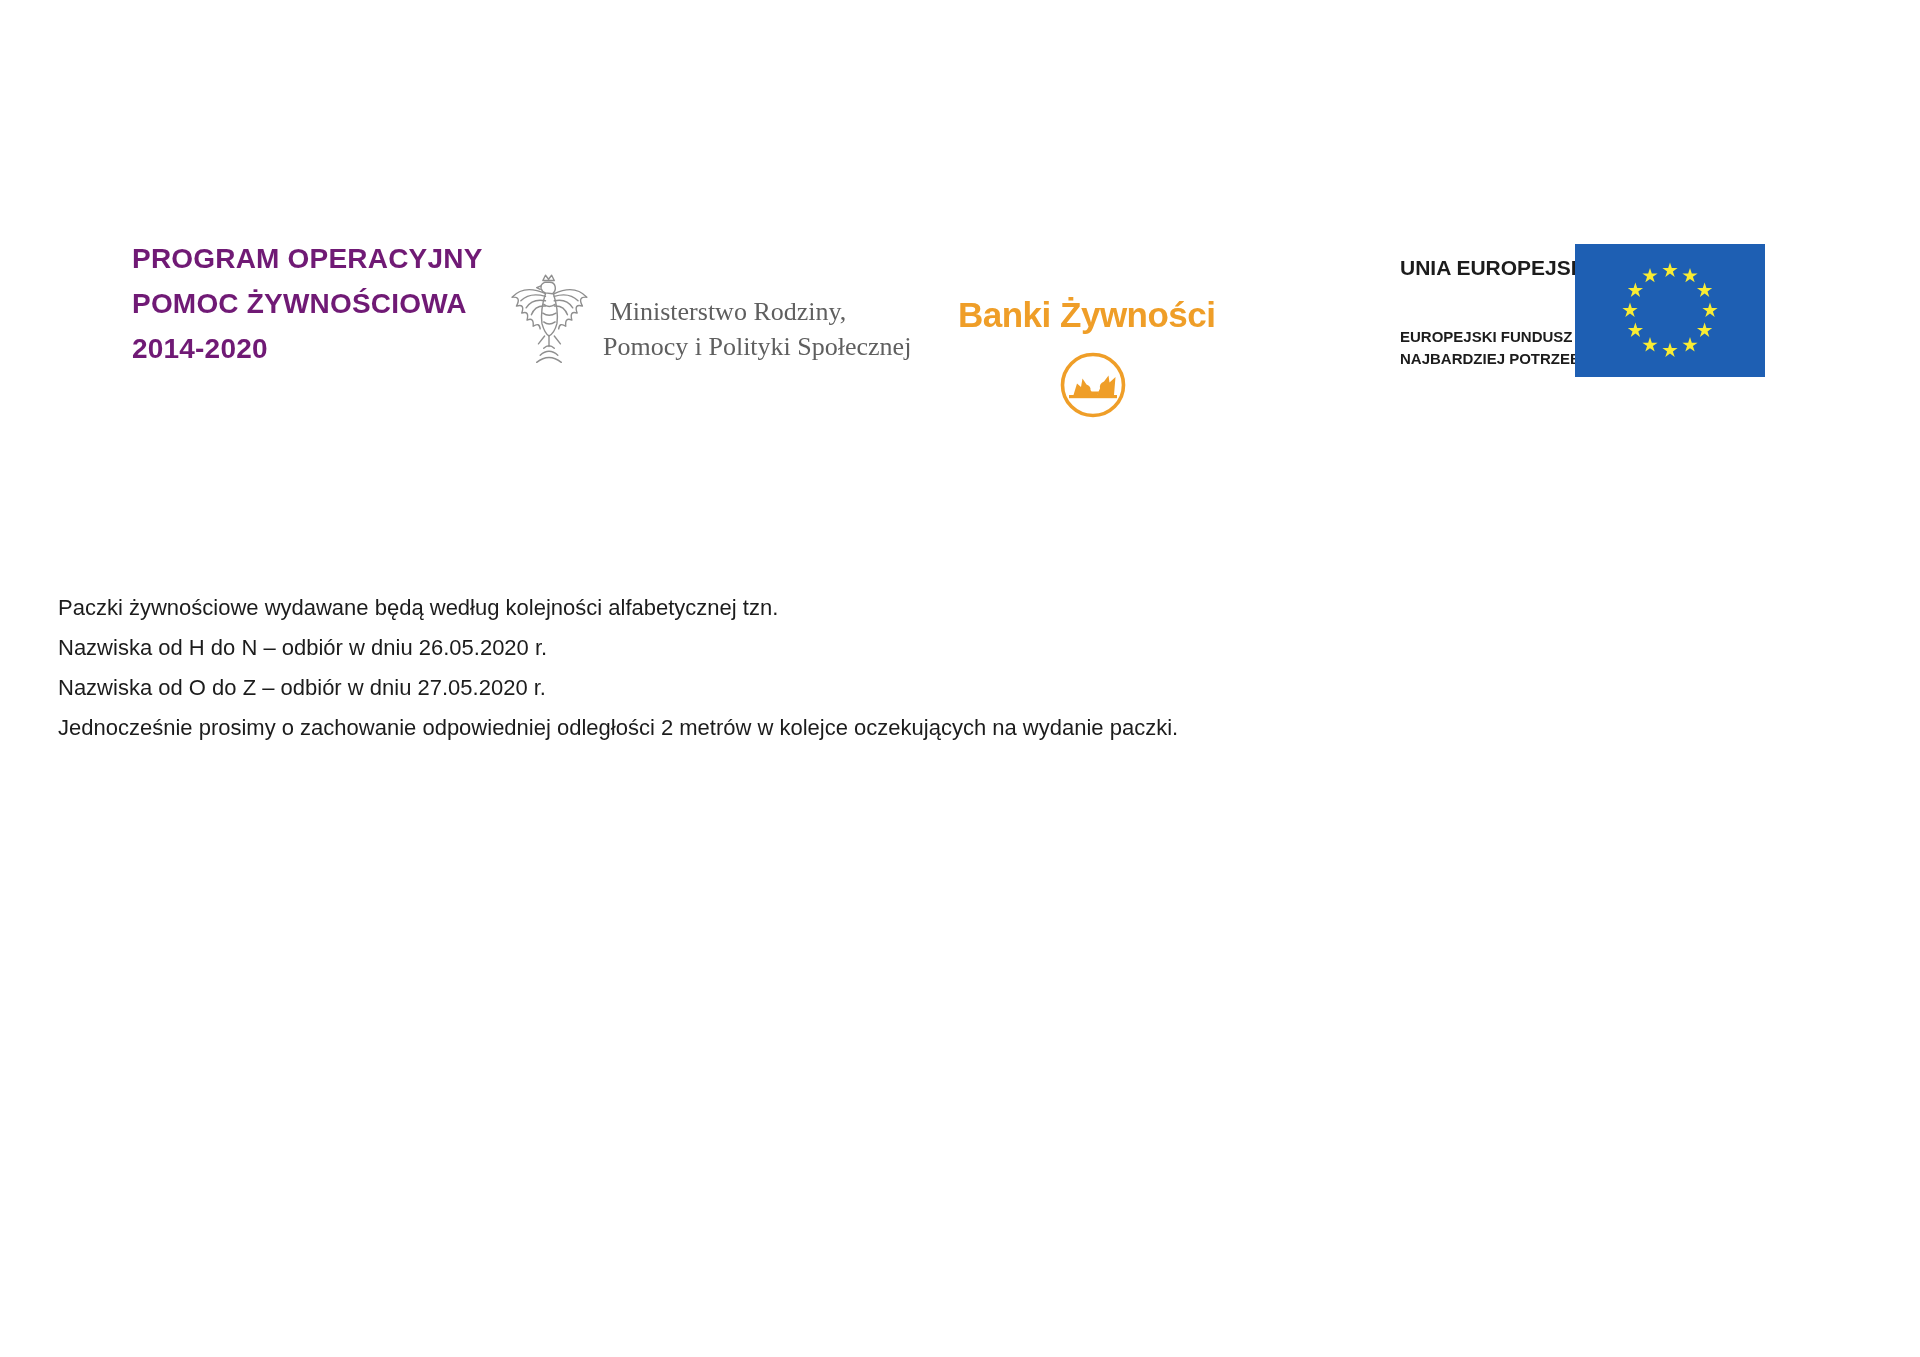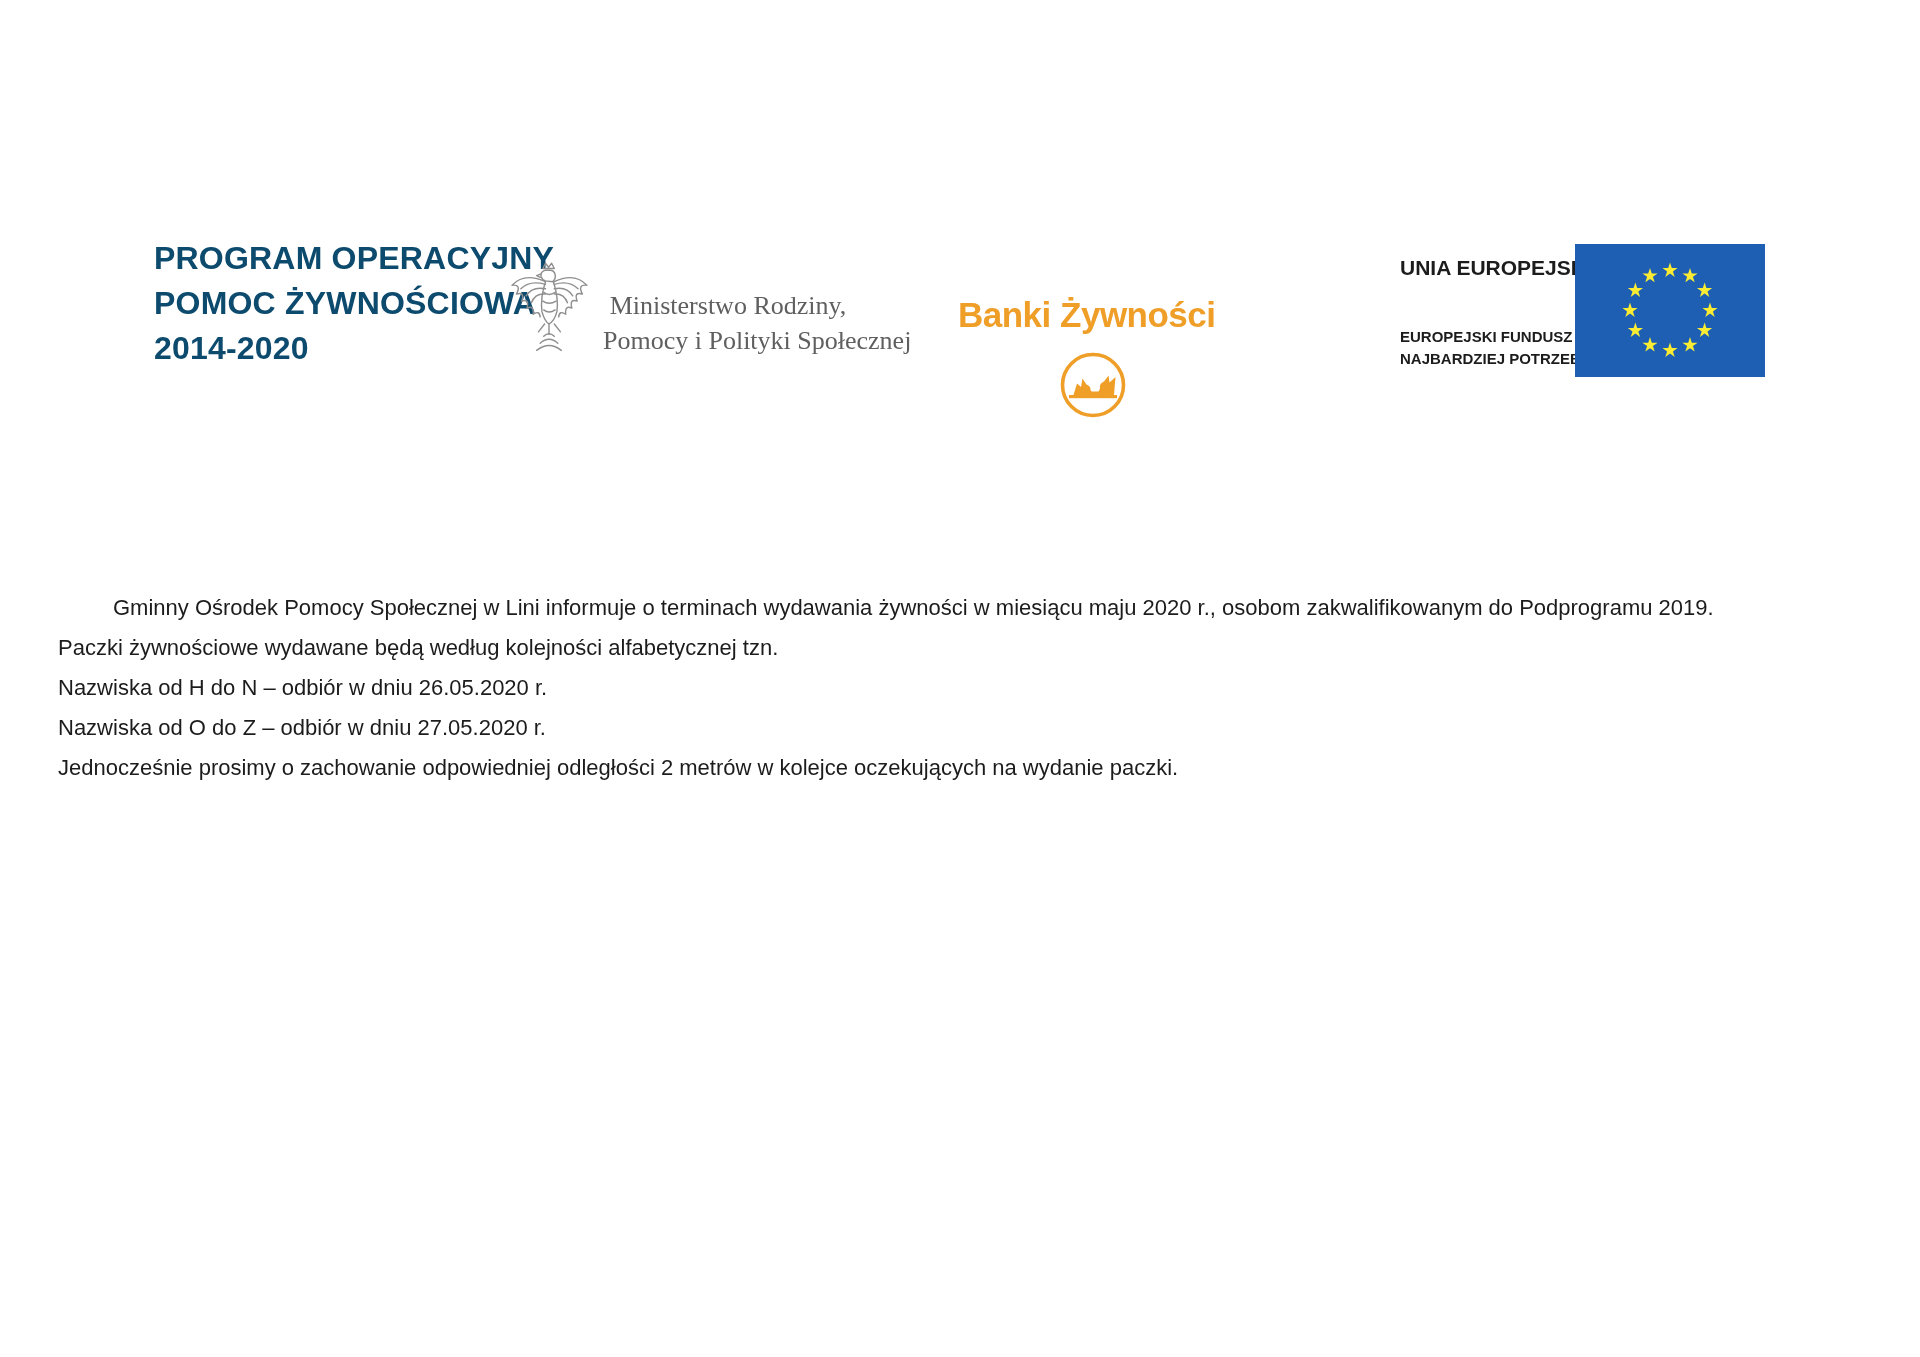--- a/index.html
+++ b/index.html
@@ -11,27 +11,26 @@
     background: #ffffff;
     font-family: "Liberation Sans", sans-serif;
     overflow: hidden;
   }
 
   
   .logo-banner { position: absolute; left: 0; top: 0; width: 100%; height: 420px; }
 
   .program-title {
     position: absolute; left: 132px; top: 246px;
-    font-weight: bold; font-size: 32px; color: #0c4a6e;
+    font-weight: bold; font-size: 28px; color: #701a75;
     letter-spacing: 0.2px;
-    margin-left: 22px;
   }
   .program-title div { height: 25px; line-height: 25px; margin-bottom: 20px; white-space: nowrap; }
 
-  .ministry-logo { position: absolute; left: 505px; top: 260px; display: flex; align-items: flex-end; }
+  .ministry-logo { position: absolute; left: 505px; top: 272px; display: flex; align-items: center; }
   .ministry-eagle { width: 88px; height: 98px; }
   .ministry-text {
     margin-left: 10px; margin-top: 16px;
     font-family: "Liberation Serif", serif;
     color: #5f5f5f; font-size: 26px; line-height: 35px;
     text-align: center; white-space: nowrap; width: 250px;
   }
 
   .food-banks-logo { position: absolute; left: 958px; top: 280px; display: flex; align-items: center; flex-direction: column; }
   .food-banks-label {
@@ -139,20 +138,19 @@
         <use href="#star" x="60.4" y="86.5"></use>
         <use href="#star" x="55" y="66.5"></use>
         <use href="#star" x="60.4" y="46.5"></use>
         <use href="#star" x="75" y="31.9"></use>
       </svg>
     </div>
 
   </header>
 
   <main class="announcement">
-    <p class="indent">Gminny Ośrodek Pomocy Społecznej w Lini informuje o terminach wydawania żywności w miesiącu maju 2020 r., osobom zakwalifikowanym do Podprogramu 2019.</p>
     <p>Paczki żywnościowe wydawane będą według kolejności alfabetycznej tzn.</p>
     <p>Nazwiska od H do N – odbiór w dniu 26.05.2020 r.</p>
     <p>Nazwiska od O do Z – odbiór w dniu 27.05.2020 r.</p>
     <p>Jednocześnie prosimy o zachowanie odpowiedniej odległości 2 metrów w kolejce oczekujących na wydanie paczki.</p>
   </main>
 
 </div>
 
 </body></html>

